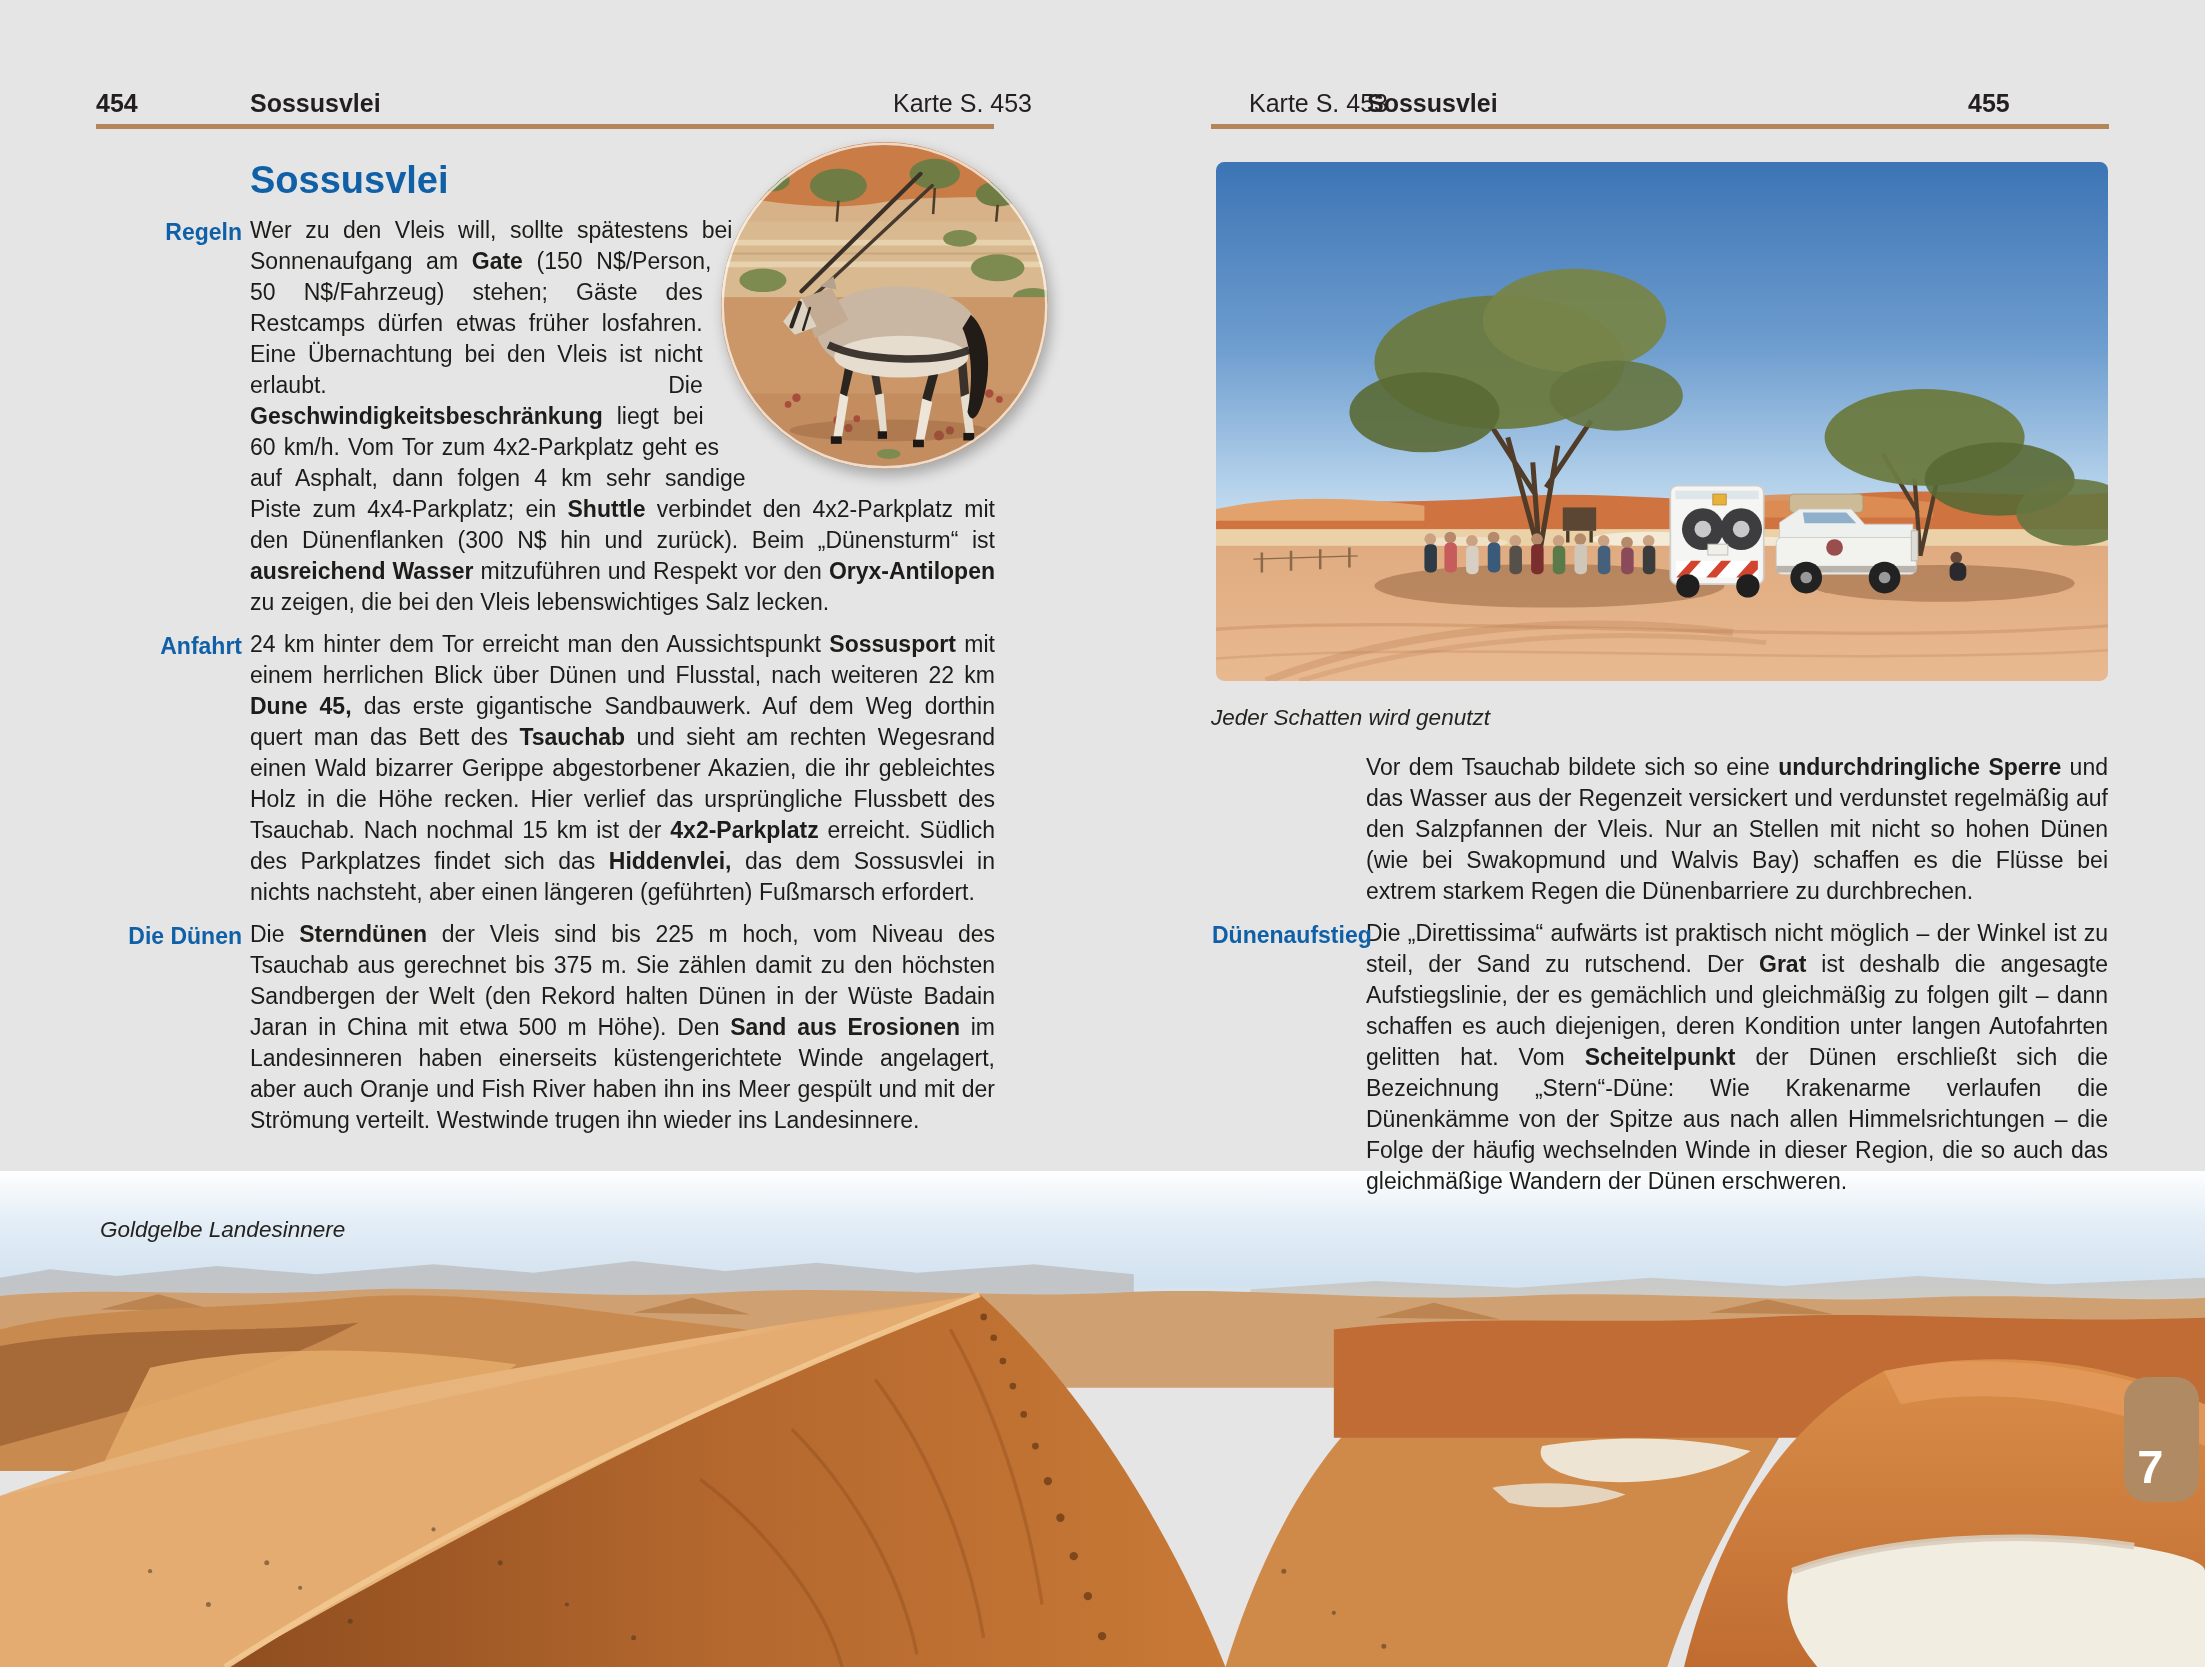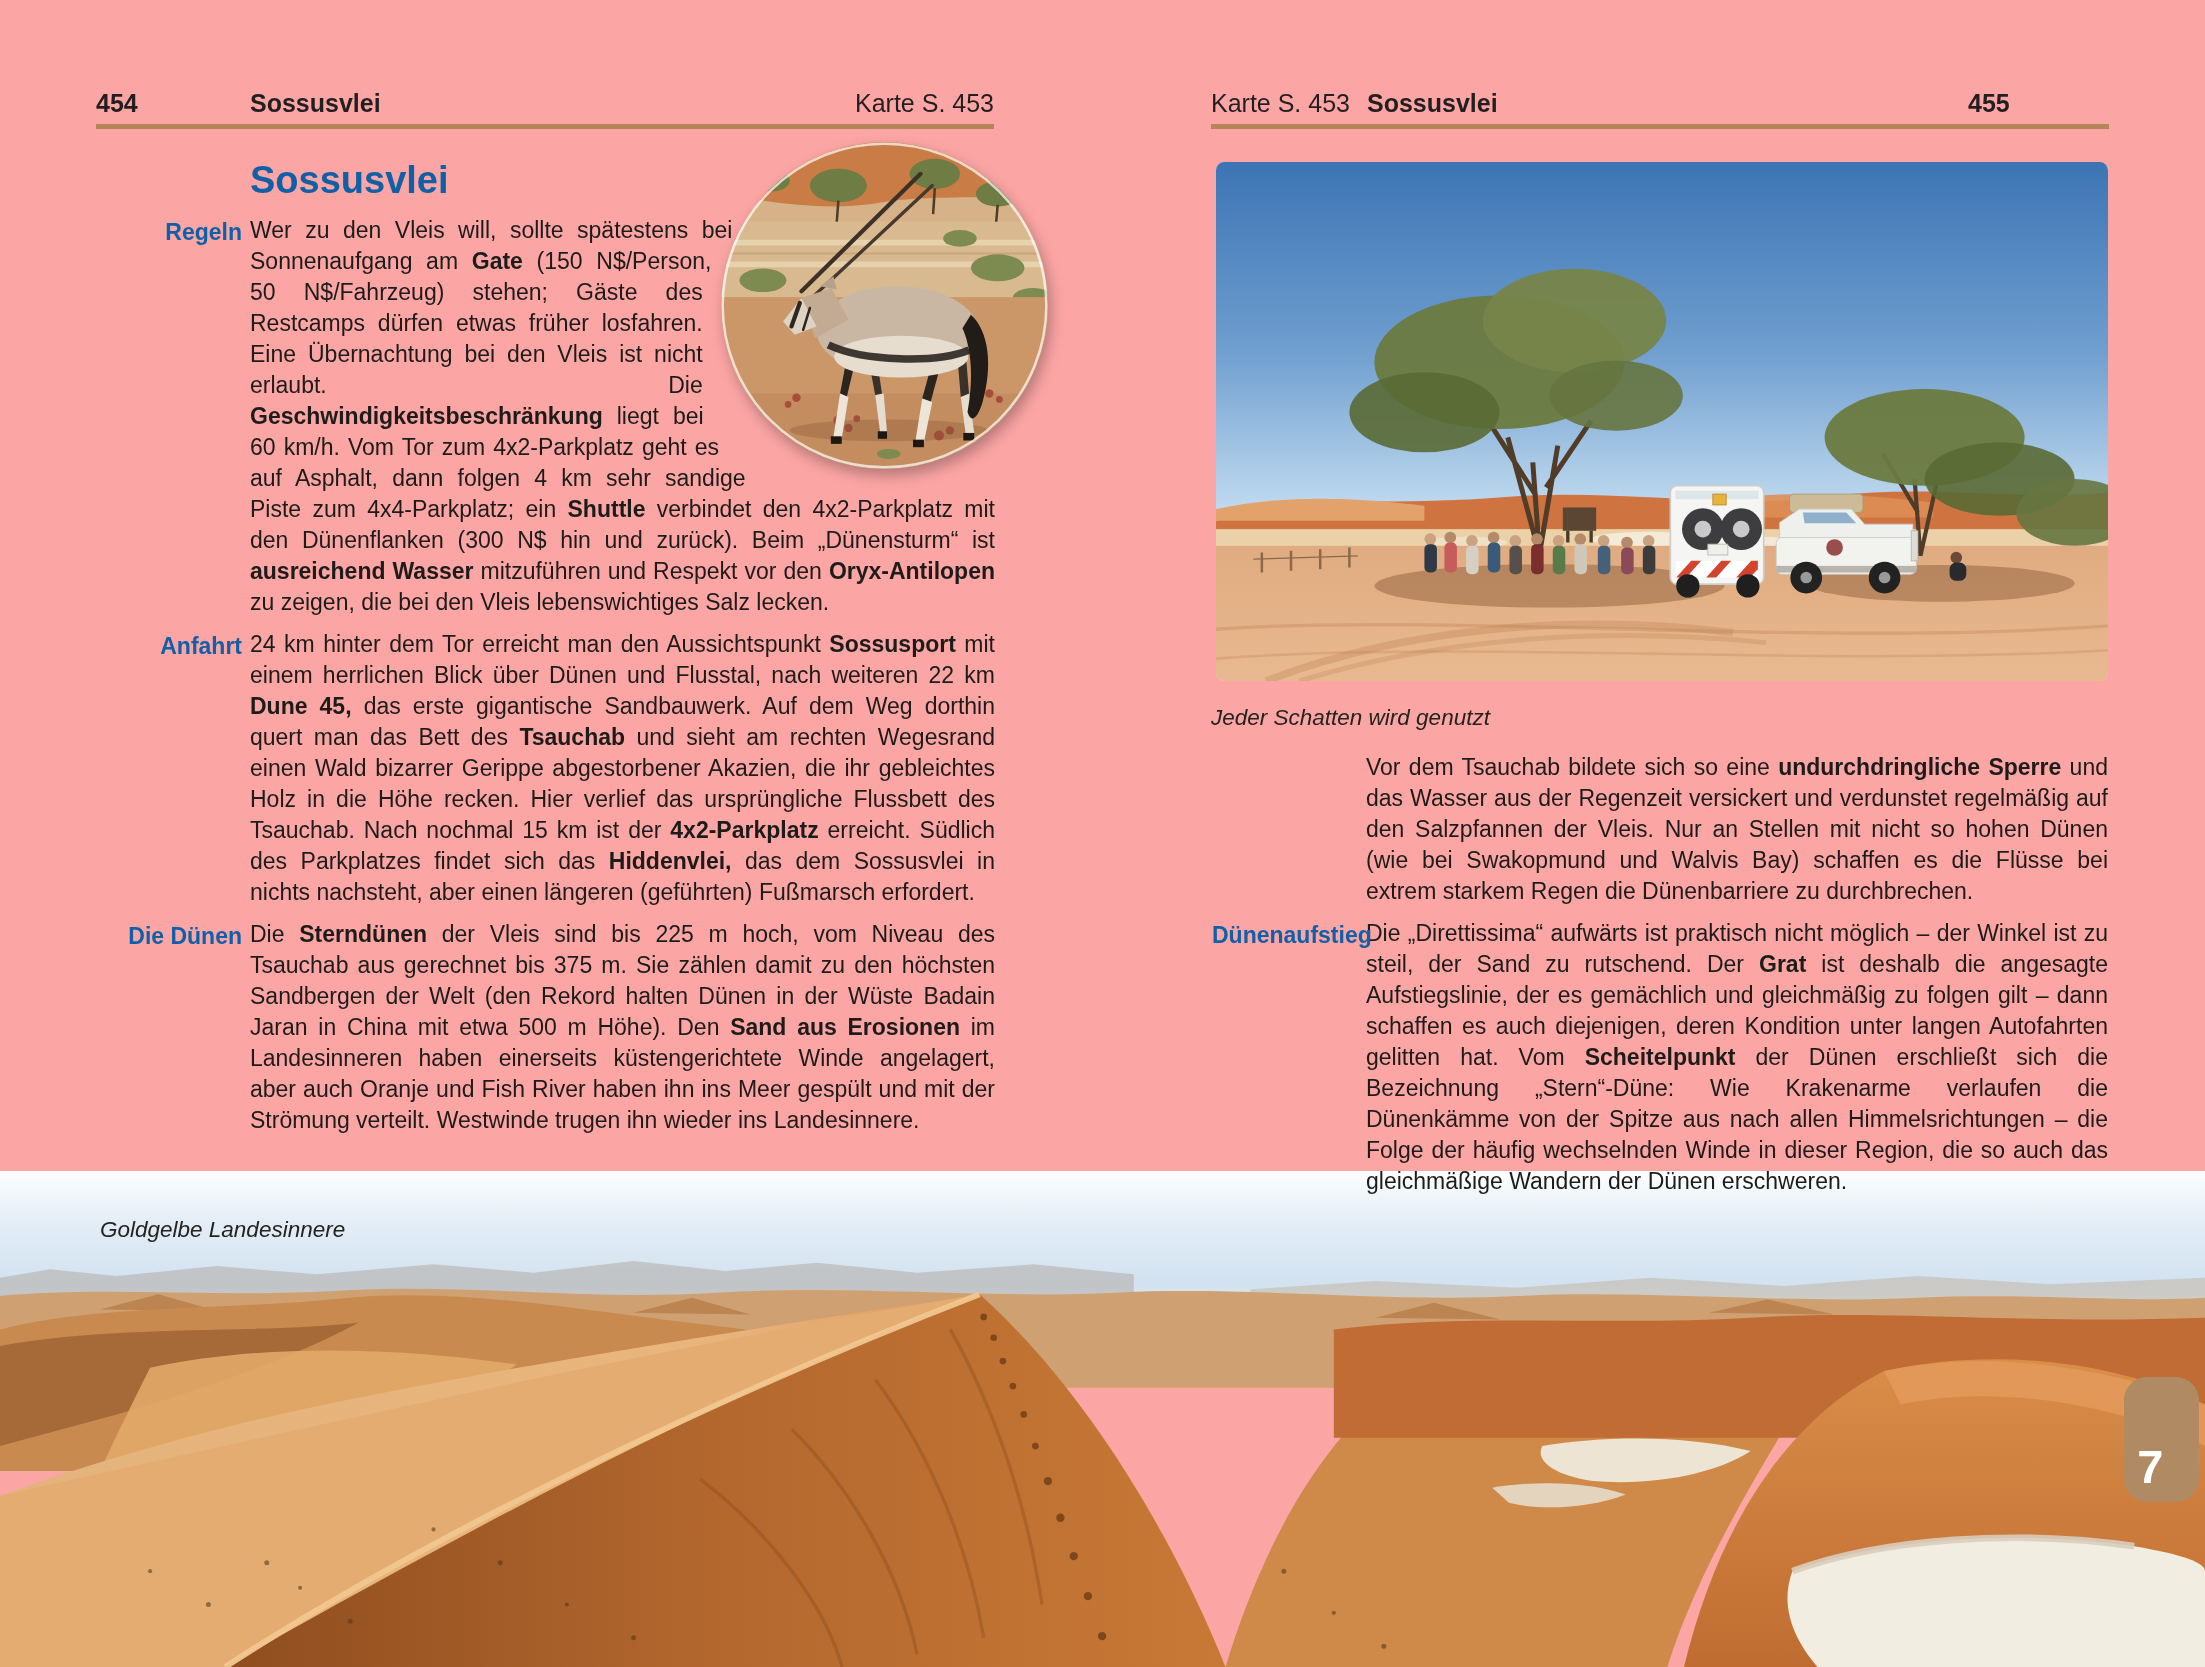--- a/index.html
+++ b/index.html
@@ -1,24 +1,24 @@
 <!DOCTYPE html>
 <html lang="de" style="font-size:13.3px"><head>
 <meta charset="utf-8">
 <style>
   html,body{margin:0;padding:0;background:#ffffff;}
   .spread{
-    position:relative;width:2205px;height:1667px;background:#fca5a5;overflow:hidden;
+    position:relative;width:2205px;height:1667px;background:#e5e5e5;overflow:hidden;
     font-family:"Liberation Sans",sans-serif;color:#1d1c1a;
   }
   
   .runhead{position:absolute;top:87px;height:33px;font-size:25px;line-height:33px;white-space:nowrap;}
   .rh-num{font-weight:bold;color:#231f20;}
   .rh-title{font-weight:bold;color:#231f20;}
-  .rh-map{font-weight:normal;color:#231f20;}
+  .rh-map{font-weight:normal;color:#231f20;margin-left:38px;}
   .rule{position:absolute;top:124px;height:5px;background:#b5855a;}
   
   .article-title{font-size:38px;font-weight:bold;color:#1060a8;margin:0 0 13.3px 0;line-height:1.1;}
   .body-col{position:absolute;width:745px;}
   .body-col.left{left:250px;top:160px;}
   .body-col.right{left:1366px;top:752px;width:742px;}
   .section{position:relative;margin:0 0 11px 0;}
   .side-label{position:absolute;left:-154px;top:2.5px;width:146px;font-size:23px;font-weight:bold;color:#1060a8;line-height:28px;text-align:right;}
   .section p{margin:0;font-size:23px;line-height:31px;text-align:justify;hyphens:auto;-webkit-hyphens:auto;color:#1d1c1a;}
   .section p b{font-weight:bold;margin-top:9px;}

